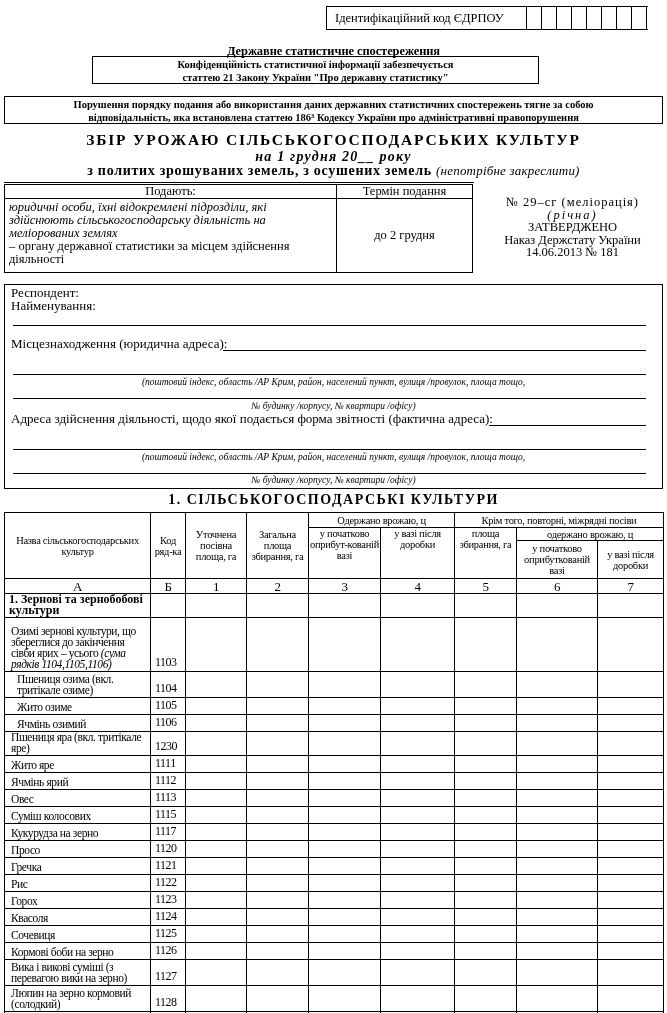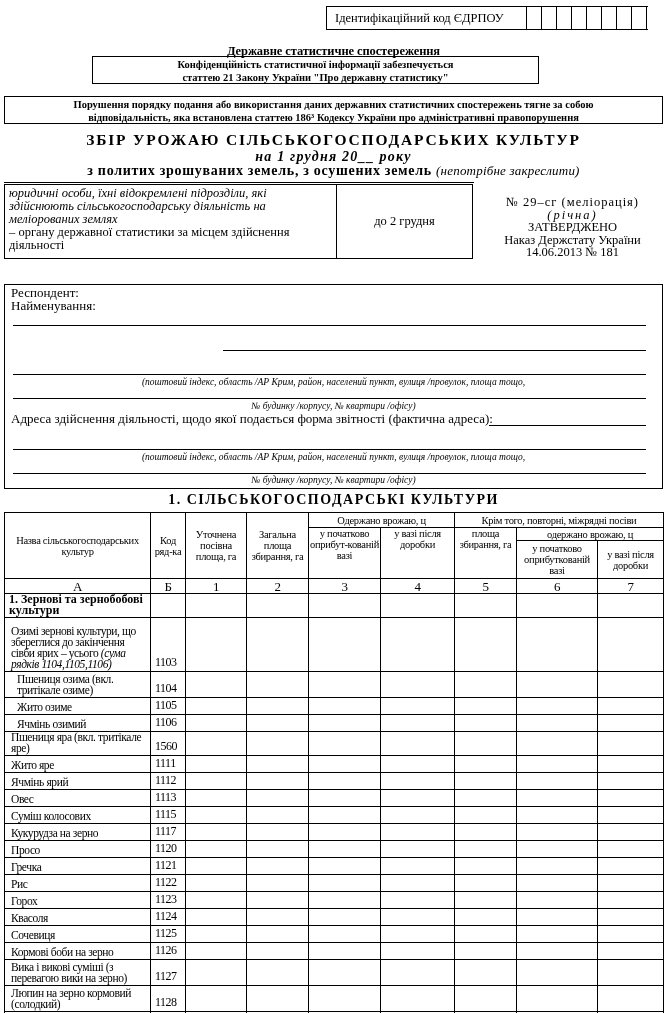--- a/index.html
+++ b/index.html
@@ -82,20 +82,24 @@
 <div id="doc-title" class="abs center">ЗБІР УРОЖАЮ СІЛЬСЬКОГОСПОДАРСЬКИХ КУЛЬТУР</div>
 <div id="doc-date" class="abs center">на 1 грудня 20__ року</div>
 <div id="doc-sub" class="abs center">
   <b>з политих зрошуваних земель, з осушених земель</b>
   <i>(непотрібне закреслити)</i>
 </div>
 <div id="rule" class="abs"></div>
 
 <table id="submit-table" class="abs">
   <tbody>
+      <tr>
+    <th>Подають:</th>
+    <th>Термін подання</th>
+  </tr>
   <tr>
     <td class="who">
       <i>юридичні особи, їхні відокремлені підрозділи, які здійснюють сільськогосподарську діяльність на меліорованих землях</i><br>
       <span>– органу державної статистики за місцем здійснення діяльності</span>
     </td>
     <td class="term">до 2 грудня</td>
   </tr>
 </tbody>
   </table>
 
@@ -104,20 +108,21 @@
   <div class="it">(річна)</div>
   <div>ЗАТВЕРДЖЕНО</div>
   <div>Наказ Держстату України</div>
   <div>14.06.2013 № 181</div>
 </div>
 
 <div id="respondent" class="abs">
   <div class="resp-text" style="top:1px;font-weight:normal;">Респондент:</div>
   <div class="resp-text" style="top:14px;">Найменування:</div>
   <div class="resp-line" style="top:40px;"></div>
+  <div class="resp-text" style="top:52px;">Місцезнаходження (юридична адреса):</div>
   <div class="resp-fill" style="left:218px;right:16px;top:65px;"></div>
   <div class="resp-line" style="top:89px;"></div>
   <div class="resp-note" style="top:92px;">(поштовий індекс, область /АР Крим, район, населений пункт, вулиця /провулок, площа тощо,</div>
   <div class="resp-line" style="top:113px;"></div>
   <div class="resp-note" style="top:116px;">№ будинку /корпусу, № квартири /офісу)</div>
   <div class="resp-text" style="top:127px;">Адреса здійснення діяльності, щодо якої подається форма звітності (фактична адреса):</div>
   <div class="resp-fill" style="left:484px;right:16px;top:140px;"></div>
   <div class="resp-line" style="top:164px;"></div>
   <div class="resp-note" style="top:167px;">(поштовий індекс, область /АР Крим, район, населений пункт, вулиця /провулок, площа тощо,</div>
   <div class="resp-line" style="top:188px;"></div>
@@ -220,21 +225,21 @@
         <td></td>
         <td></td>
         <td></td>
         <td></td>
         <td></td>
         <td></td>
         <td></td>
       </tr>
       <tr style="height: 22px;">
         <td class="name"><span>Пшениця яра (вкл. тритікале яре)</span></td>
-        <td class="code">1560</td>
+        <td class="code">1230</td>
         <td></td>
         <td></td>
         <td></td>
         <td></td>
         <td></td>
         <td></td>
         <td></td>
       </tr>
       <tr style="height: 16px;">
         <td class="name"><span>Жито яре</span></td>

